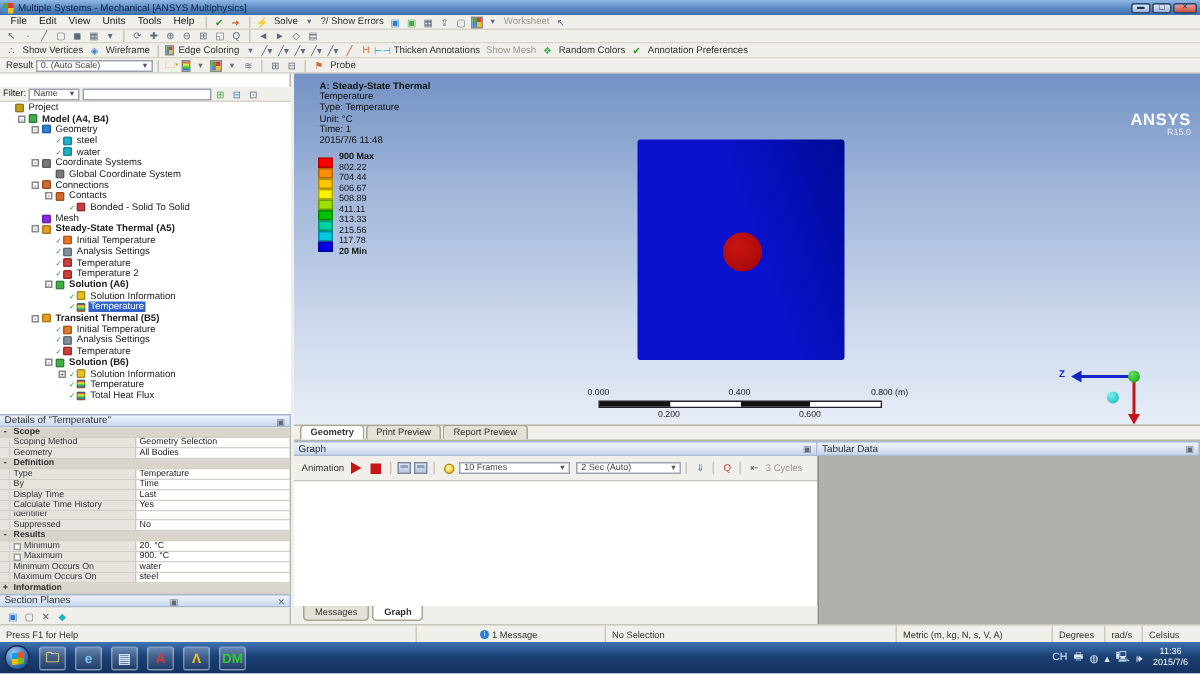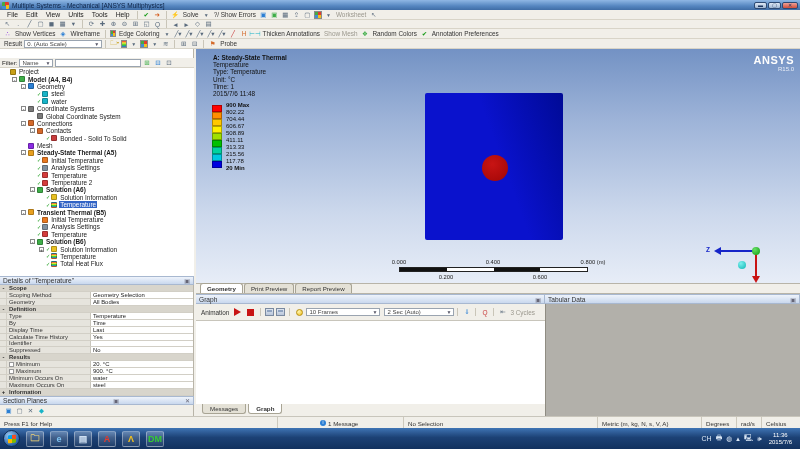--- a/index.html
+++ b/index.html
@@ -87,21 +87,21 @@
   .llabel { position:absolute; left:14px; font-size:6px; color:#111; white-space:nowrap; }
   .llabel.bold { font-weight:bold; }
   #model-body { left:229px; top:44px; width:138px; height:147px; border-radius:2px;
     background:linear-gradient(250deg,#000a96 0%,#0a12cd 45%,#0a12cd 100%); }
   #model-inclusion { left:286px; top:106px; width:26px; height:26px; border-radius:50%;
     background:radial-gradient(circle at 40% 35%,#c81414,#a00606); }
   #ruler { left:203px; top:218px; width:189px; height:5px; border:1px solid #222; display:flex; }
   #ruler .rseg { flex:1; }
   .rlab { position:absolute; font-size:5.8px; color:#222; transform:translateX(-50%); white-space:nowrap; }
   #logo { right:6px; top:5px; text-align:right; color:#fdfdfd; }
-  #logo .brand { font-size:11px; font-weight:bold; letter-spacing:0.5px; }
+  #logo .brand { font-size:11px; font-weight:bold; letter-spacing:0.5px;margin-top:20px; }
   #logo .ver { font-size:6px; color:#e8edf6; }
   
   #triad { left:510px; top:190px; width:90px; height:50px; }
   .tr-zline { position:absolute; left:14px; top:11px; width:36px; height:2px; background:#1525c8; }
   .tr-zarrow { position:absolute; left:8px; top:8px; width:0; height:0; border-right:7px solid #1525c8;
     border-top:4px solid transparent; border-bottom:4px solid transparent; }
   .tr-xline { position:absolute; left:49px; top:12px; width:2px; height:26px; background:#c81414; }
   .tr-xarrow { position:absolute; left:46px; top:37px; width:0; height:0; border-top:7px solid #c81414;
     border-left:4px solid transparent; border-right:4px solid transparent; }
   .tr-origin { position:absolute; left:46px; top:8px; width:8px; height:8px; border-radius:50%;

